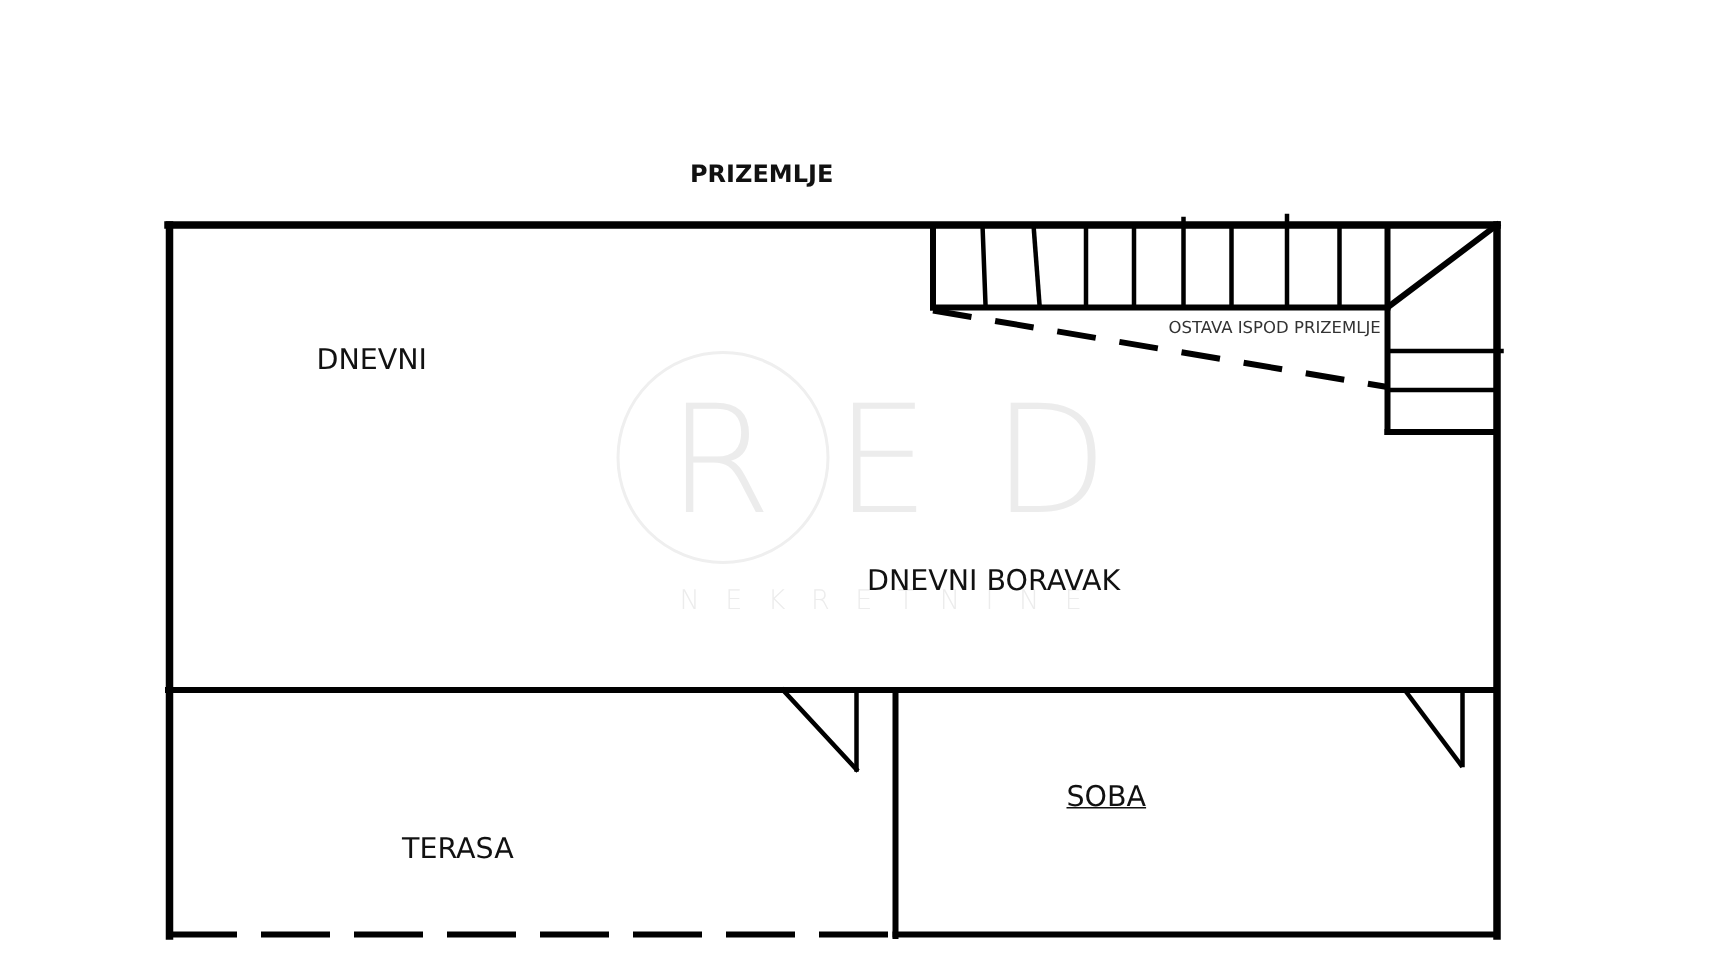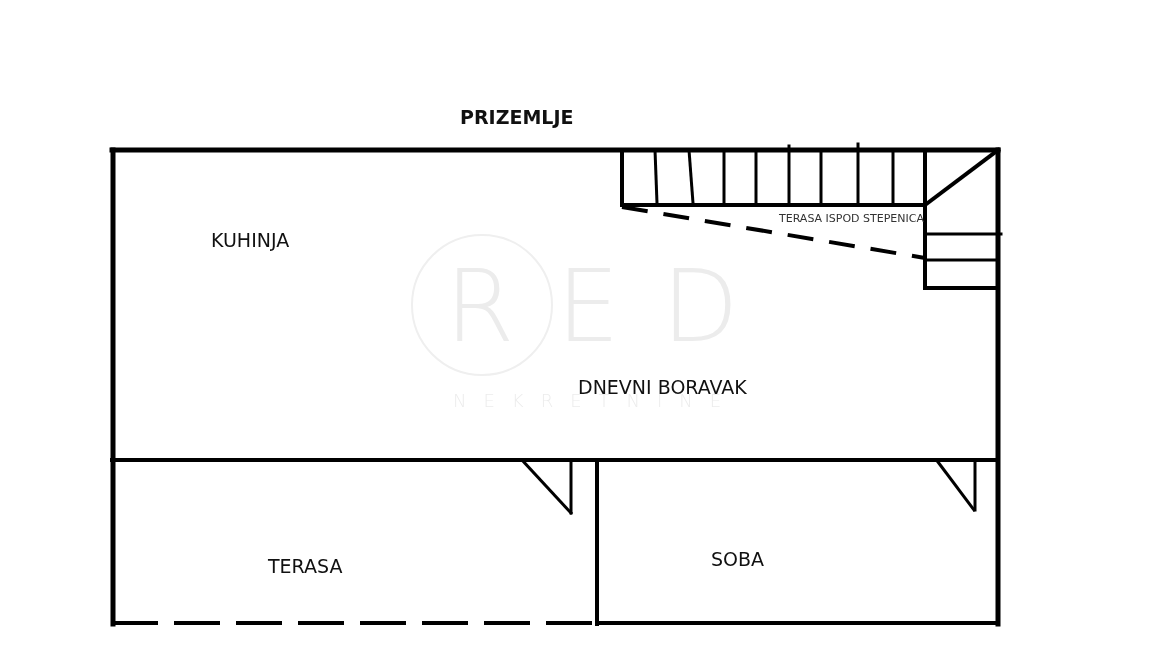--- a/index.html
+++ b/index.html
@@ -1,19 +1,19 @@
 <!DOCTYPE html>
 <html><head>
   <meta charset="utf-8">
   <style>
     html, body { margin:0; padding:0; background:#ffffff; }
     body { width:1152px; height:648px; position:relative; overflow:hidden; font-family:"Liberation Sans", sans-serif; }
     svg.plan { position:absolute; left:0; top:0; }
     .lbl { position:absolute; color:#111; font-family:"DejaVu Sans", sans-serif; white-space:nowrap; }
-    .title { font-weight:bold; font-size:19px; left:460px; top:106px; }
+    .title { font-weight:bold; font-size:16px; left:460px; top:106px; }
     .room { font-size:19px; }
     .small { font-size:11px; color:#333; }
     .wm { position:absolute; color:#ececec; font-family:"DejaVu Sans", sans-serif; font-weight:200; }
   </style>
 </head>
 <body>
 
 <div>
   <svg style="position:absolute;left:0;top:0" width="1152" height="648">
     <circle cx="482" cy="305" r="70" fill="none" stroke="#efefef" stroke-width="2"></circle>
@@ -56,17 +56,17 @@
 
     <line x1="522" y1="460" x2="571" y2="513" stroke-width="3"></line>
     <line x1="571" y1="460" x2="571" y2="513" stroke-width="3"></line>
 
     <line x1="938" y1="462" x2="974" y2="510" stroke-width="3"></line>
     <line x1="975" y1="460" x2="975" y2="510" stroke-width="3"></line>
   </g>
 </svg>
 
 <div class="lbl title">PRIZEMLJE</div>
-<div class="lbl room" style="left:211px;top:229px;">KUHINJA</div>
+<div class="lbl room" style="left:211px;top:229px;">DNEVNI</div>
 <div class="lbl room" style="left:578px;top:376px;">DNEVNI BORAVAK</div>
 <div class="lbl room" style="left:268px;top:523px;margin-top:32px;">TERASA</div>
-<div class="lbl room" style="left:711px;top:548px;">SOBA</div>
-<div class="lbl small" style="left:779px;top:212px;">TERASA ISPOD STEPENICA</div>
+<div class="lbl room" style="left:711px;top:520px;text-decoration:underline;">SOBA</div>
+<div class="lbl small" style="left:779px;top:212px;">OSTAVA ISPOD PRIZEMLJE</div>
 
 </body></html>

